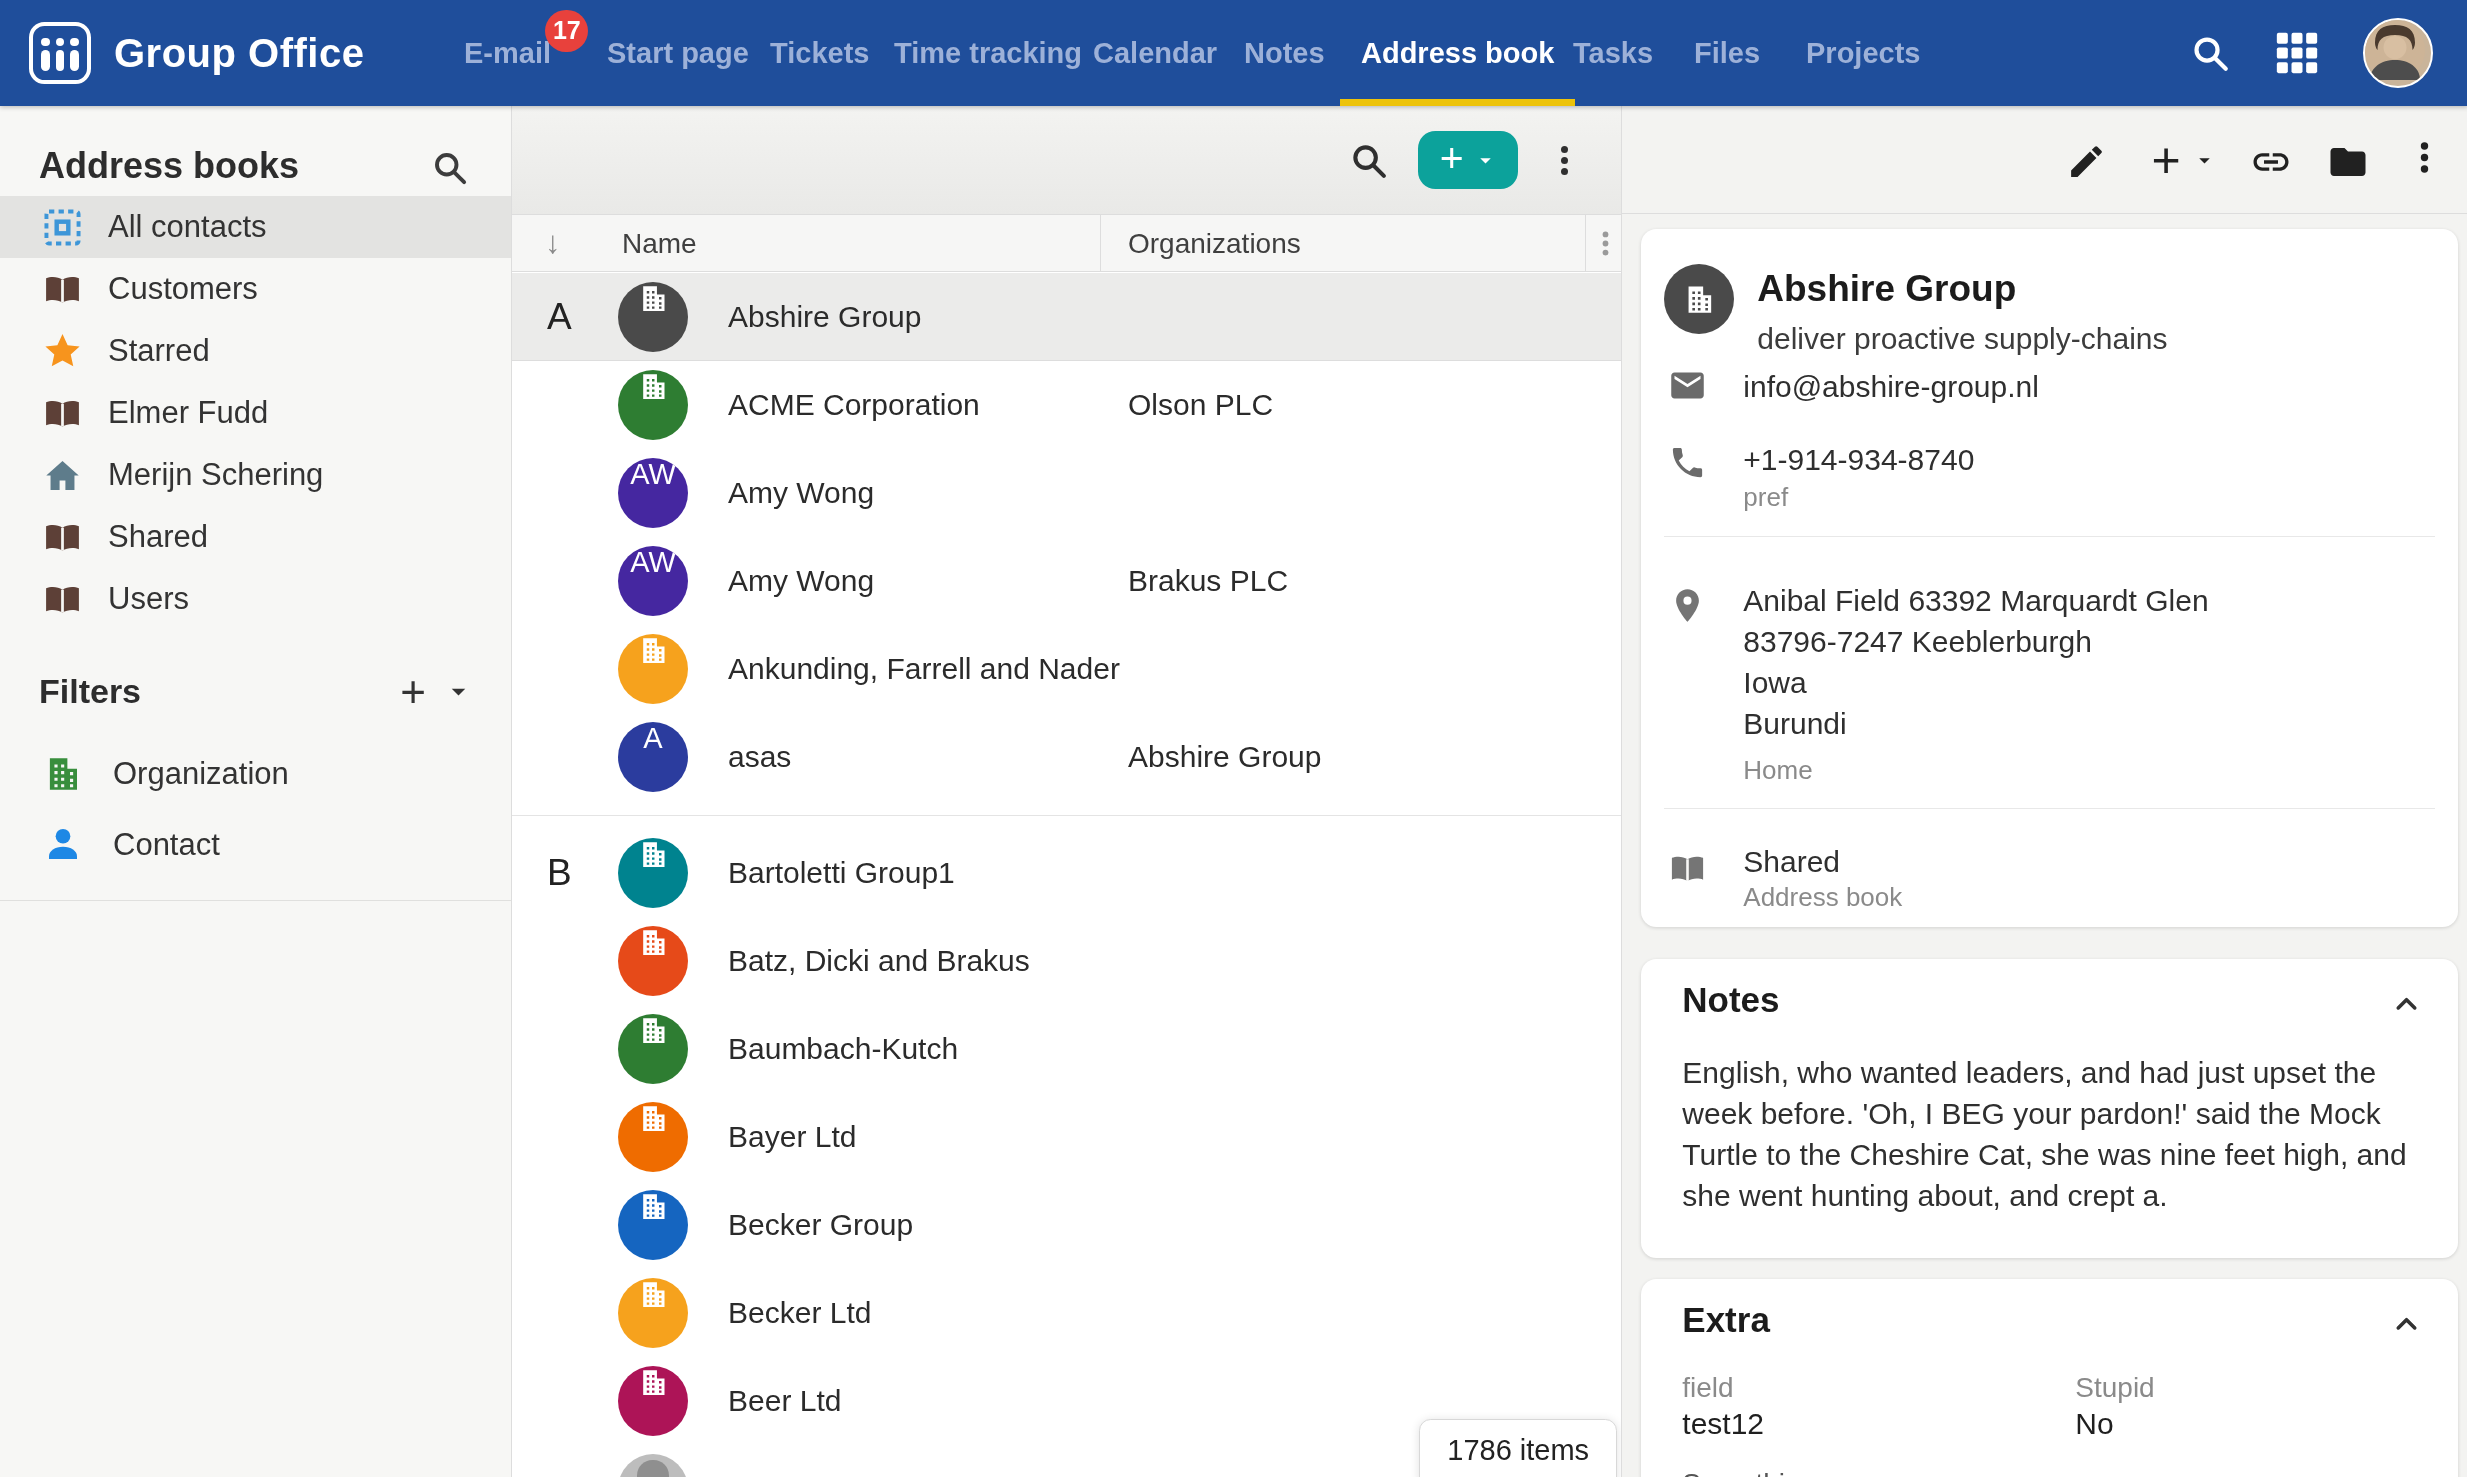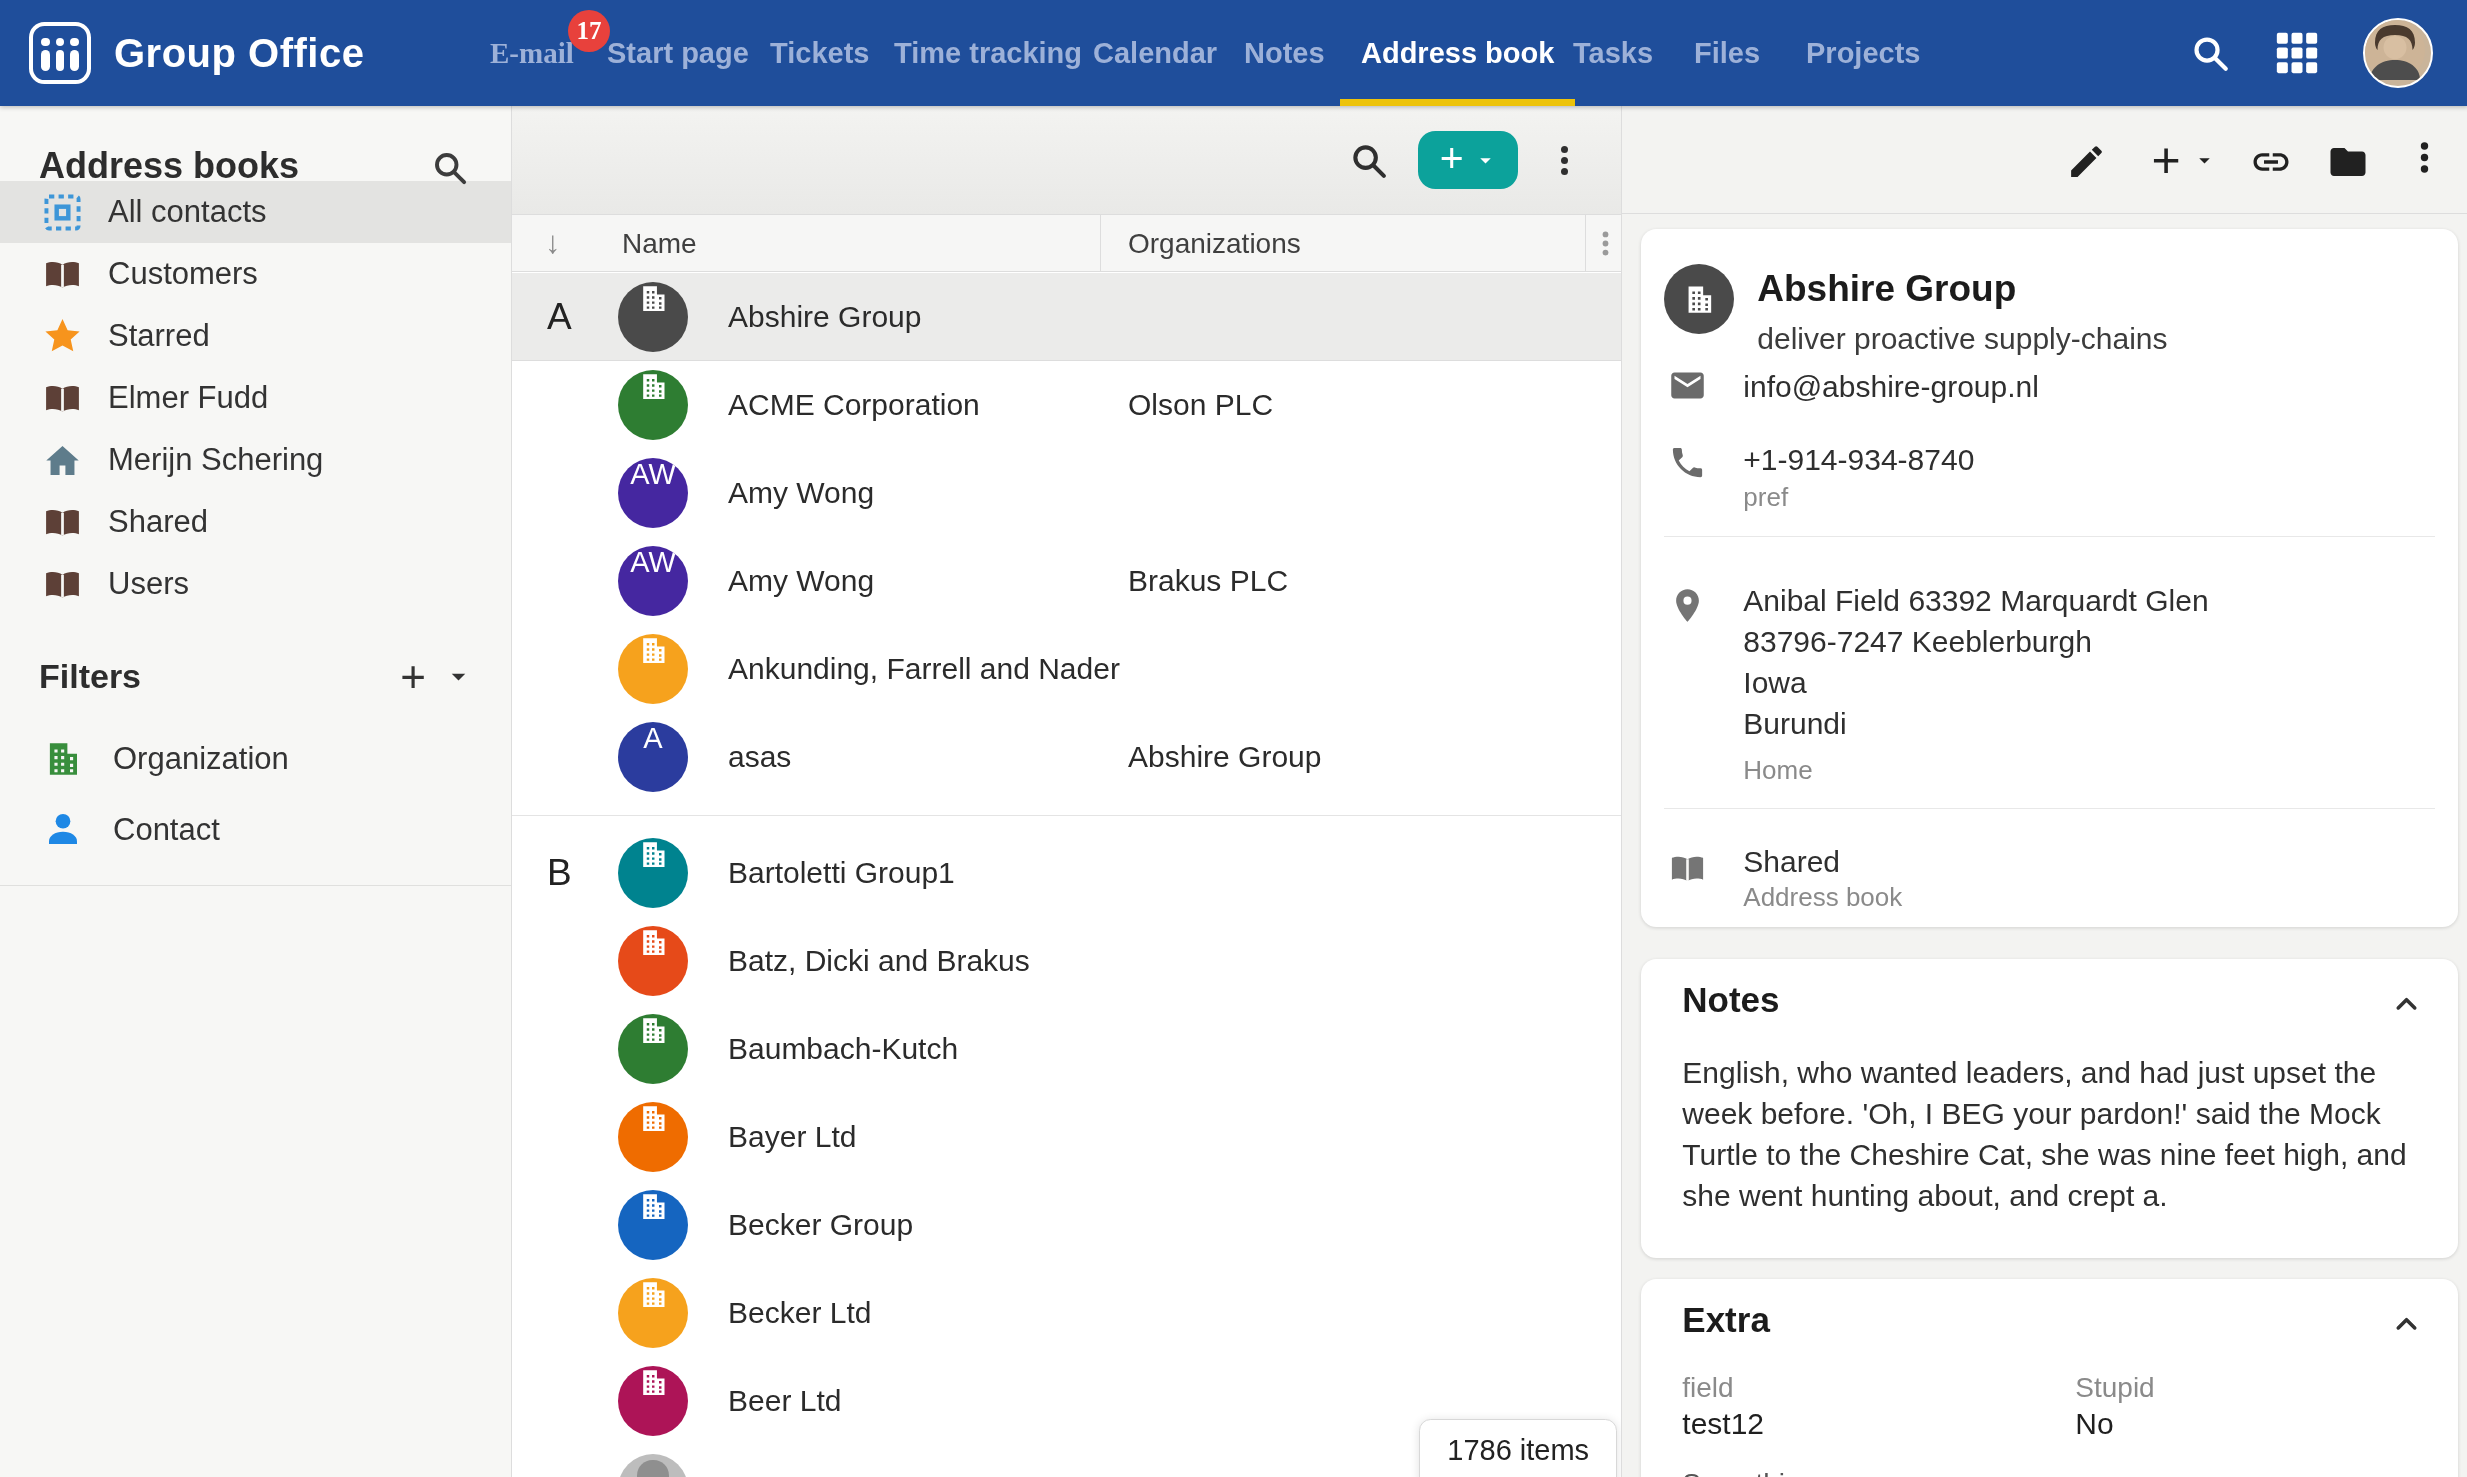--- a/index.html
+++ b/index.html
@@ -25,21 +25,21 @@
   .nav-badge{position:absolute;left:calc(100% - 5.8px);top:9.7px;min-width:42px;height:42px;border-radius:21px;
              background:#e8413c;color:#fff;font-size:25px;font-weight:700;display:flex;
              align-items:center;justify-content:center;box-sizing:border-box;padding:0 7.7px;}
   .nav-right{position:absolute;right:35px;top:0;height:106px;display:flex;align-items:center;gap:44px;}
   .nav-right .ic{color:#fff;}
   .avatar-user{width:66px;height:66px;border-radius:50%;border:2.9px solid #fff;overflow:hidden;background:#c9b49a;}
 
   
   .sidebar{position:absolute;left:0;top:106px;width:512px;height:1371px;background:#f7f7f5;
            border-right:1px solid #ddd;box-sizing:border-box;}
-  .side-header{position:relative;height:75px;}
+  .side-header{position:relative;height:90px;}
   .side-title{position:absolute;left:39px;top:39px;margin:0;font-size:36px;font-weight:600;color:#2d2d2d;}
   .side-search{position:absolute;right:42px;top:42px;color:#3c3c3c;width:39px;height:39px;cursor:pointer;}
   .side-item{height:62px;display:flex;align-items:center;gap:25px;padding-left:42px;cursor:pointer;}
   .side-item.selected{background:#e3e3e1;}
   .side-item .bullet{width:41px;height:41px;display:flex;align-items:center;justify-content:center;}
   .side-item .lbl{font-size:31px;color:#333;}
   .filters-head{position:relative;height:93px;margin-top:15.4px;display:flex;align-items:center;}
   .filters-title{position:absolute;left:39px;margin:0;font-size:34px;font-weight:600;color:#2d2d2d;}
   .filters-plus{position:absolute;right:85px;font-size:44px;color:#333;line-height:1;cursor:pointer;}
   .filters-caret{position:absolute;right:39px;color:#333;width:27px;height:27px;cursor:pointer;}
@@ -131,21 +131,21 @@
             <s></s>
           </i>
           <i>
             <b></b>
             <s></s>
           </i>
       </span>
       <span class="brand-text">Group Office</span>
     </div>
     <nav id="nav-tabs">
-        <a class="nav-tab" style="left: 490px; font-family: Liberation Serif, serif;">
+        <a class="nav-tab" style="left: 464px;">
           <span>E-mail</span>
           <span class="nav-badge">17</span>
         </a>
         <a class="nav-tab" style="left: 607px;">
           <span>Start page</span>
         </a>
         <a class="nav-tab" style="left: 770px;">
           <span>Tickets</span>
         </a>
         <a class="nav-tab" style="left: 894px;">

